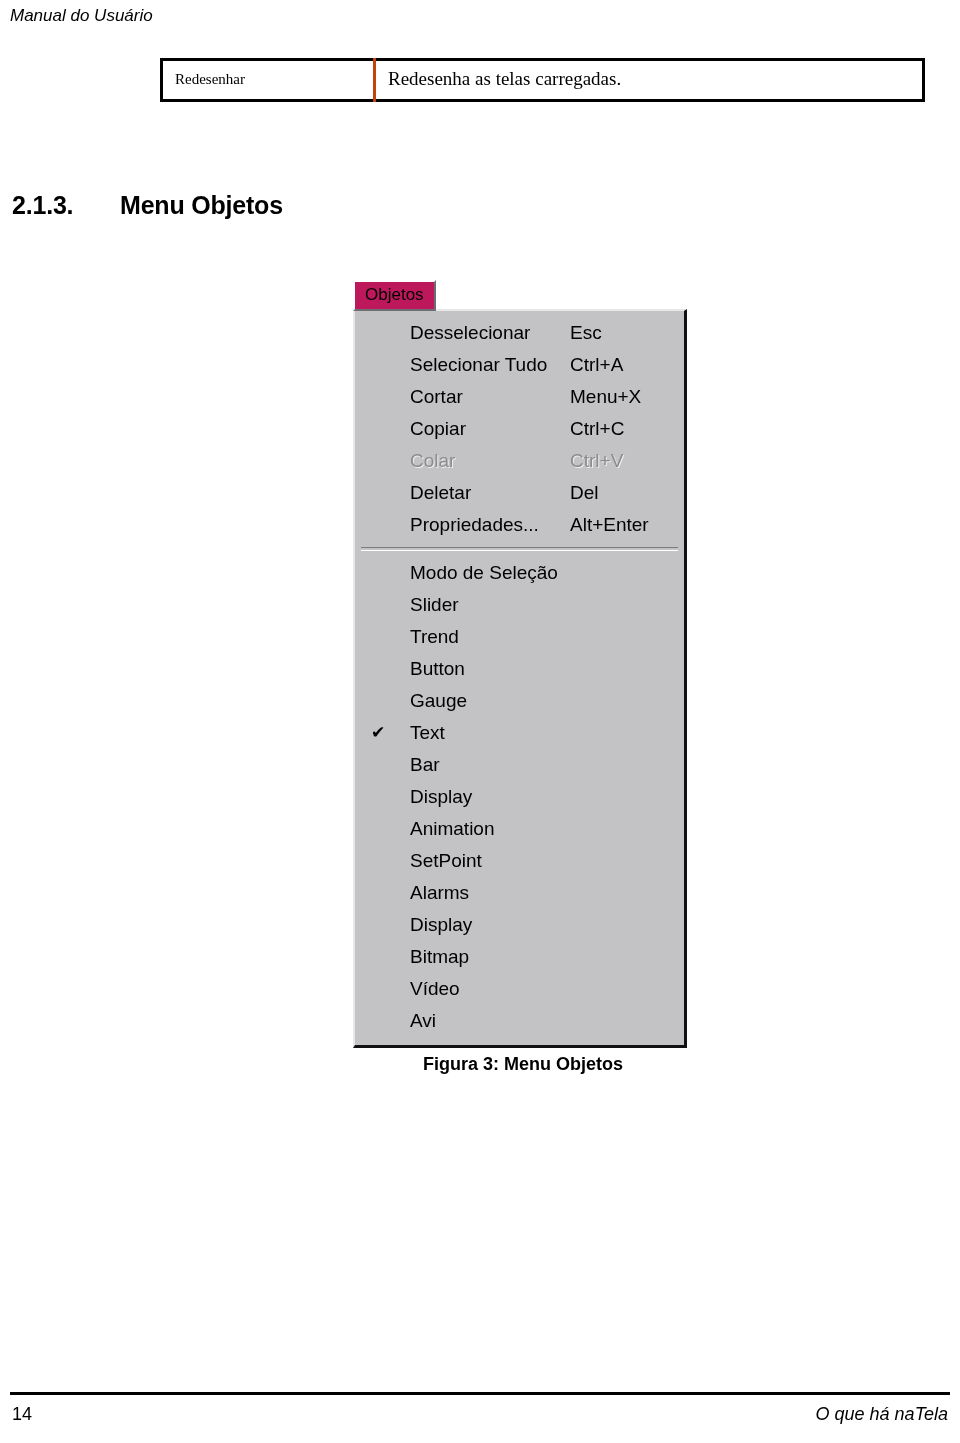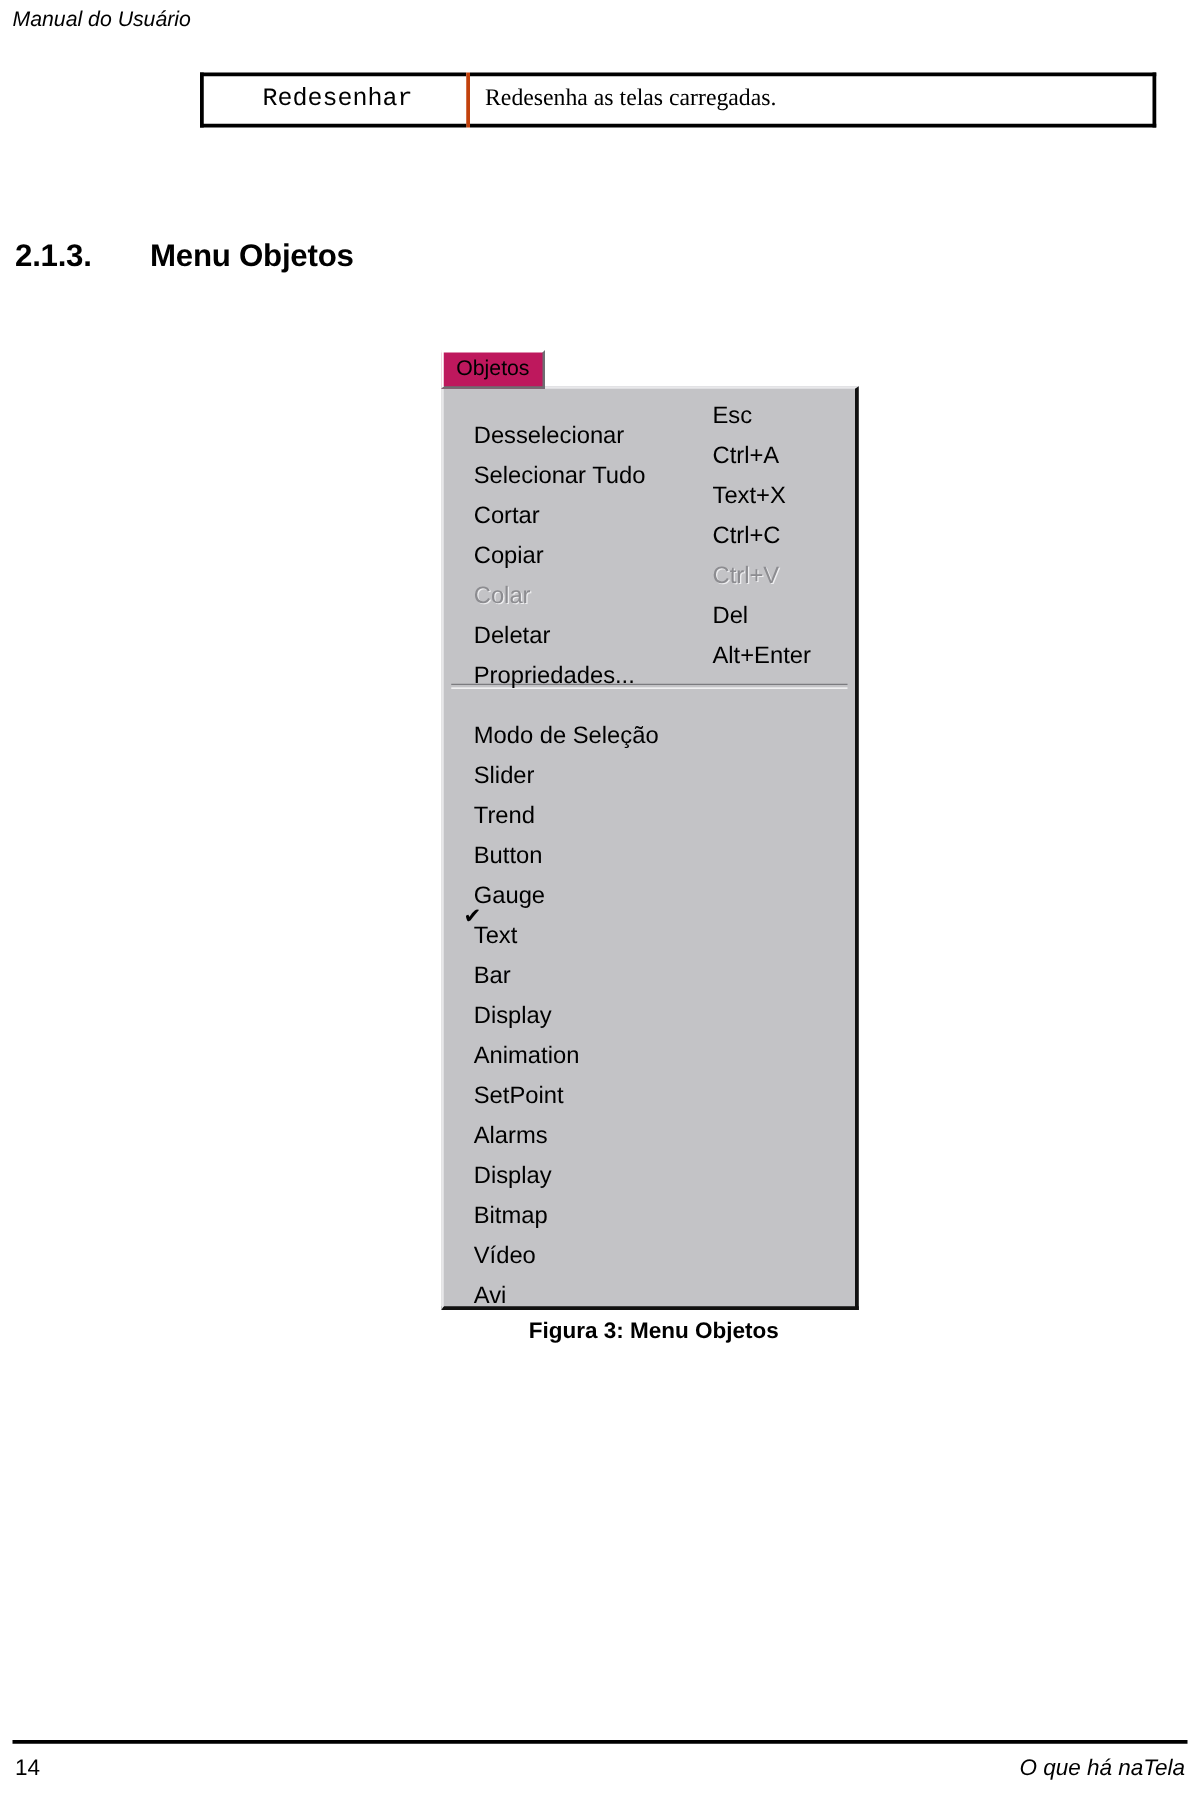--- a/index.html
+++ b/index.html
@@ -44,24 +44,23 @@
   }
   .doc-table td {
     border-left: 3px solid #c2410c;
     border-right: 1px solid #000;
     padding: 3px 8px 5px 12px;
     vertical-align: middle;
     height: 30px;
   }
   .doc-table td.cell-term {
     width: 190px;
-    font-family: Liberation Mono, monospace;
-    font-size: 20px;
+    font-family: Liberation Serif, serif;
+    font-size: 15px;
     border-left: none;
-    text-align: center;
   }
   .doc-table td.cell-desc {
     font-family: "Liberation Serif", serif;
     font-size: 19px;
     border-right: none;
   }
 
   
   .section-heading {
     position: absolute;
@@ -141,23 +140,22 @@
     position: absolute;
     left: 14px;
     top: 0;
     width: 18px;
     text-align: center;
     font-size: 17px;
     color: #000;
   }
   .menu-item .mi-label {
     position: absolute;
-    left: 24px;
+    left: 55px;
     top: 0;
-    margin-top: 16px;
   }
   .menu-item .mi-shortcut {
     position: absolute;
     left: 215px;
     top: 0;
   }
   .menu-item.disabled .mi-label,
   .menu-item.disabled .mi-shortcut {
     color: #8c8c90;
     text-shadow: 1px 1px 0 #eeeef0;
@@ -238,21 +236,21 @@
   <div class="menu-item">
         <span class="mi-label">Desselecionar</span>
         <span class="mi-shortcut">Esc</span>
       </div>
       <div class="menu-item">
         <span class="mi-label">Selecionar Tudo</span>
         <span class="mi-shortcut">Ctrl+A</span>
       </div>
       <div class="menu-item">
         <span class="mi-label">Cortar</span>
-        <span class="mi-shortcut">Text+X</span>
+        <span class="mi-shortcut">Menu+X</span>
       </div>
       <div class="menu-item">
         <span class="mi-label">Copiar</span>
         <span class="mi-shortcut">Ctrl+C</span>
       </div>
       <div class="menu-item disabled">
         <span class="mi-label">Colar</span>
         <span class="mi-shortcut">Ctrl+V</span>
       </div>
       <div class="menu-item">

